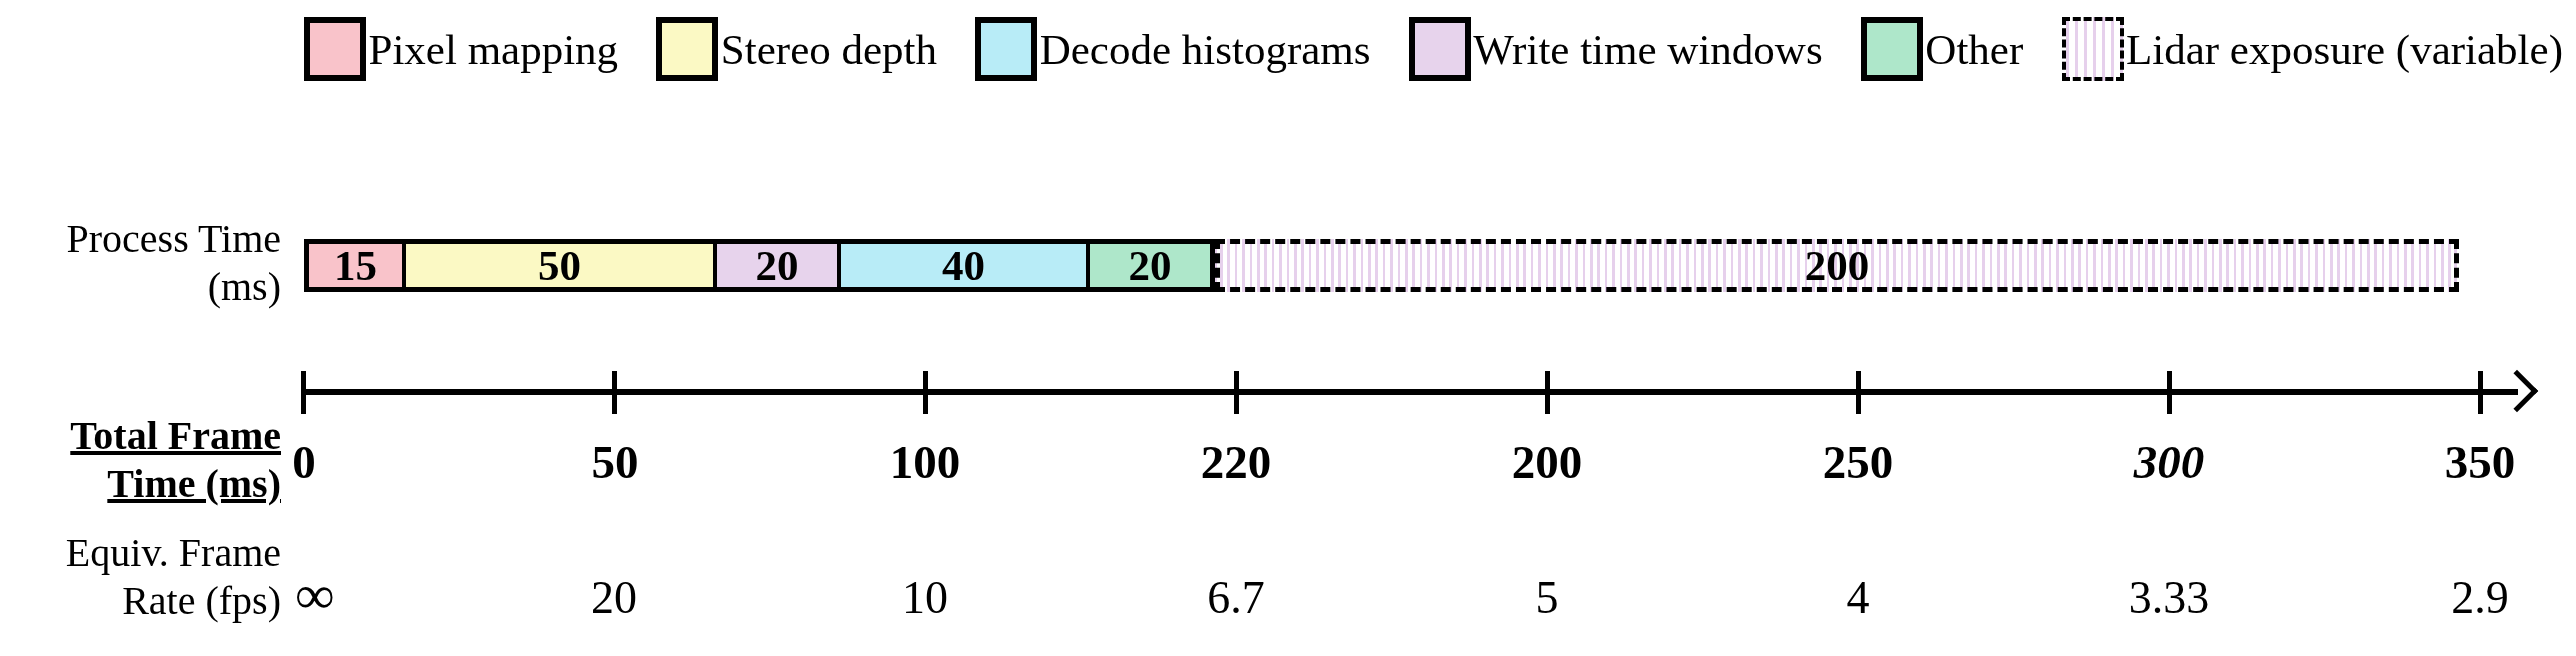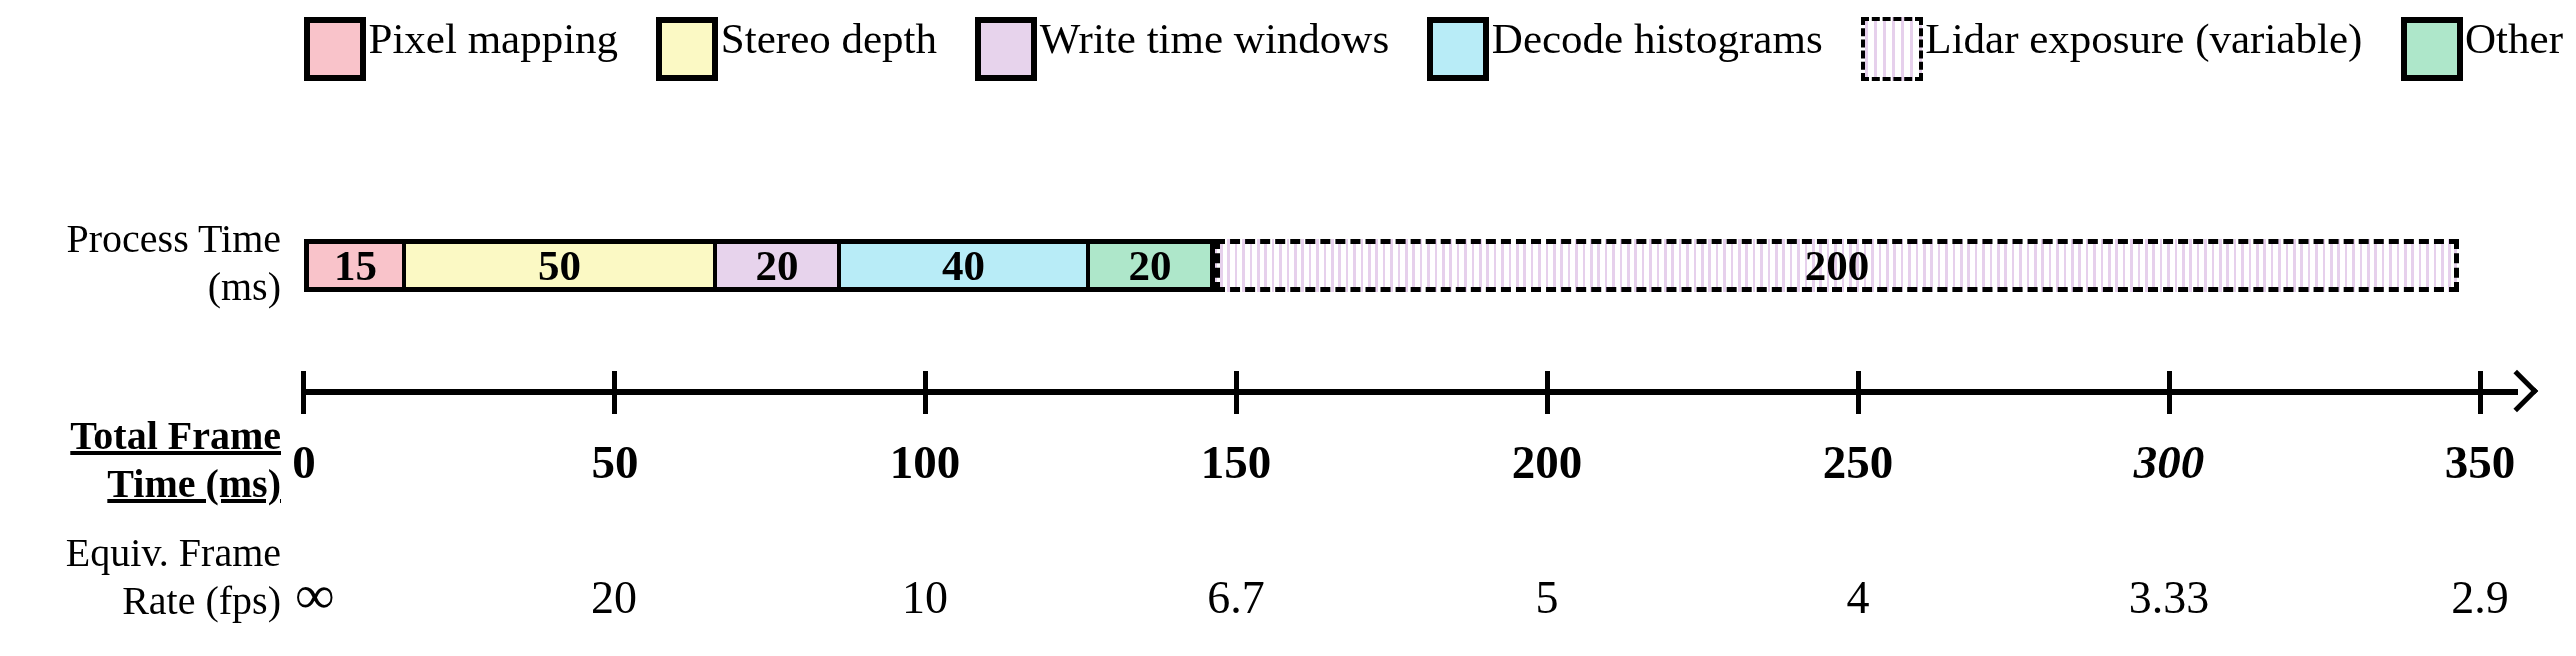--- a/index.html
+++ b/index.html
@@ -17,21 +17,21 @@
   .legend {
     position: absolute;
     left: 304px;
     right: 13px;
     top: 14.7px;
     height: 69px;
     display: flex;
     justify-content: space-between;
     align-items: center;
   }
-  .legend-item { display: flex; align-items: flex-start; }
+  .legend-item { display: flex; align-items: center; }
   .legend-swatch {
     width: 62px; height: 64px;
     box-sizing: border-box;
     border: 6.5px solid #000;
     flex: none;
   }
   .legend-swatch.striped {
     border: 4.9px dashed #000;
     background: repeating-linear-gradient(90deg,
       var(--stripe, #e6d0ec) 0px, var(--stripe, #e6d0ec) 3.3px,
@@ -151,34 +151,34 @@
   <div class="legend">
       <div class="legend-item">
         <span class="legend-swatch" style="background: rgb(249, 195, 202);"></span>
         <span class="legend-label">Pixel mapping</span>
       </div>
       <div class="legend-item">
         <span class="legend-swatch" style="background: rgb(251, 249, 196);"></span>
         <span class="legend-label">Stereo depth</span>
       </div>
       <div class="legend-item">
+        <span class="legend-swatch" style="background: rgb(184, 236, 247);"></span>
+        <span class="legend-label">Decode histograms</span>
+      </div>
+      <div class="legend-item">
         <span class="legend-swatch" style="background: rgb(231, 211, 236);"></span>
         <span class="legend-label">Write time windows</span>
       </div>
       <div class="legend-item">
-        <span class="legend-swatch" style="background: rgb(184, 236, 247);"></span>
-        <span class="legend-label">Decode histograms</span>
+        <span class="legend-swatch" style="background: rgb(174, 231, 202);"></span>
+        <span class="legend-label">Other</span>
       </div>
       <div class="legend-item">
         <span class="legend-swatch striped" style="--stripe: #e6d0ec;"></span>
         <span class="legend-label">Lidar exposure (variable)</span>
-      </div>
-      <div class="legend-item">
-        <span class="legend-swatch" style="background: rgb(174, 231, 202);"></span>
-        <span class="legend-label">Other</span>
       </div>
     </div>
 
   <div class="row-label process">
     <div>Process Time</div>
     <div>(ms)</div>
   </div>
   <div class="row-label total">
     <div>Total Frame</div>
     <div>Time (ms)</div>
@@ -217,21 +217,21 @@
 <div class="axis-tick" style="left: 301px;"></div>
     <div class="axis-tick-label" style="left: 214px;">0</div>
     <div class="fps-value infinity" style="left: 217px;">∞</div>
     <div class="axis-tick" style="left: 612px;"></div>
     <div class="axis-tick-label" style="left: 525px;">50</div>
     <div class="fps-value" style="left: 516px;">20</div>
     <div class="axis-tick" style="left: 923px;"></div>
     <div class="axis-tick-label" style="left: 835px;">100</div>
     <div class="fps-value" style="left: 827px;">10</div>
     <div class="axis-tick" style="left: 1234px;"></div>
-    <div class="axis-tick-label" style="left: 1146px;">150</div>
+    <div class="axis-tick-label" style="left: 1146px;">220</div>
     <div class="fps-value" style="left: 1138px;">6.7</div>
     <div class="axis-tick" style="left: 1545px;"></div>
     <div class="axis-tick-label" style="left: 1457px;">200</div>
     <div class="fps-value" style="left: 1449px;">5</div>
     <div class="axis-tick" style="left: 1856px;"></div>
     <div class="axis-tick-label" style="left: 1768px;">250</div>
     <div class="fps-value" style="left: 1760px;">4</div>
     <div class="axis-tick" style="left: 2167px;"></div>
     <div class="axis-tick-label" style="left: 2079px; font-style: italic;">300</div>
     <div class="fps-value" style="left: 2071px;">3.33</div>

